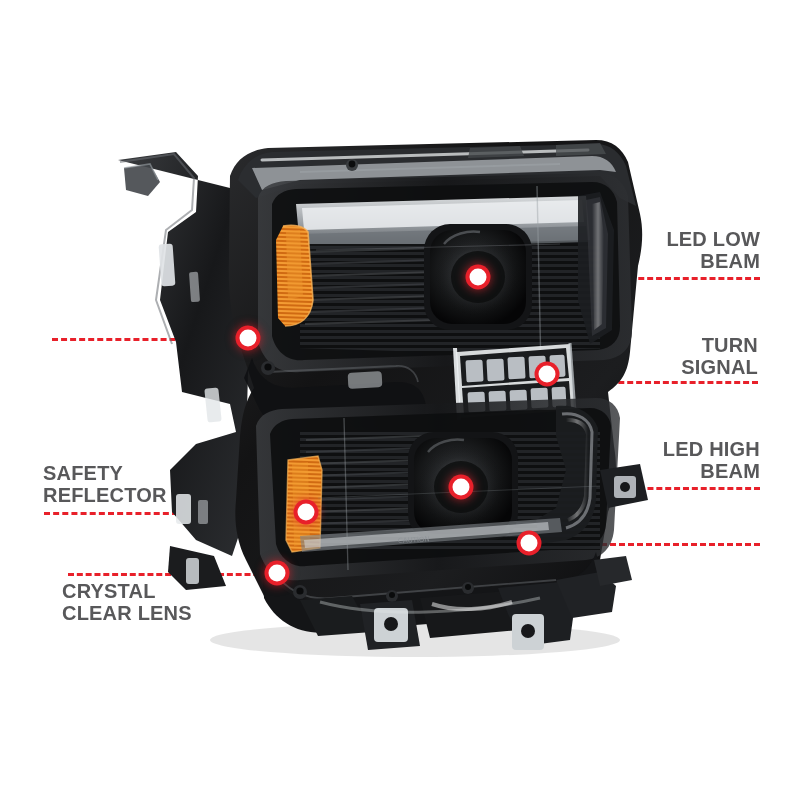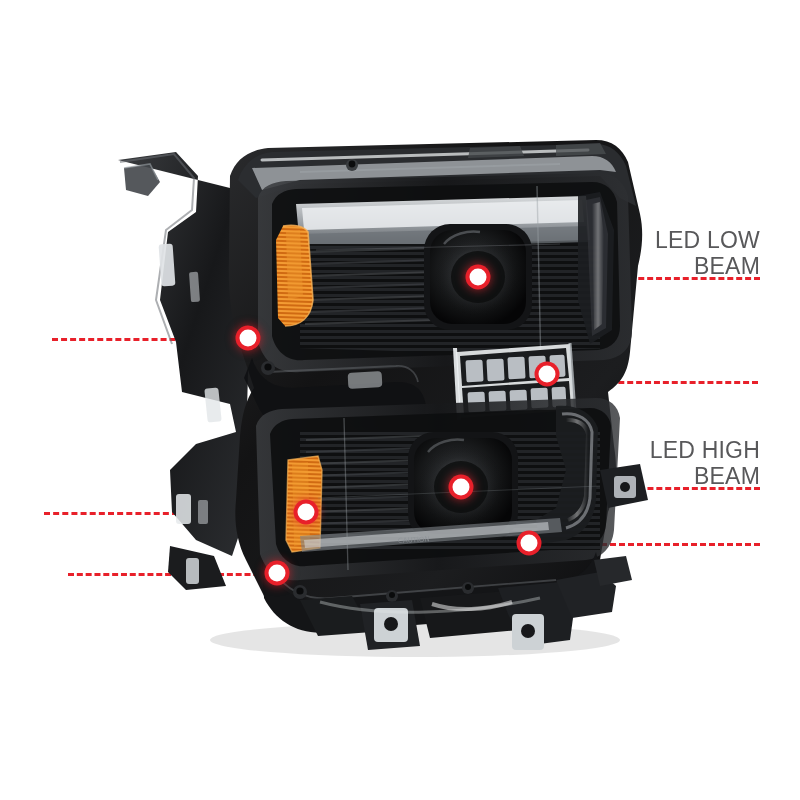--- a/index.html
+++ b/index.html
@@ -8,25 +8,25 @@
     font-family:"Liberation Sans", sans-serif;
     overflow:hidden;
     position:relative;
   }
   #stage{position:absolute;inset:0;width:800px;height:800px;background:#fff;}
 
   
   .callout{
     position:absolute;
     color:#58585a;
-    font-size:23px;
+    font-size:20px;
     line-height:1.12;
     letter-spacing:.2px;
     white-space:pre-line;
-    font-weight:400;
+    font-weight:700;
   }
   .callout.right{text-align:right;}
   .callout.left{text-align:left;}
 
   
   .leader{
     position:absolute;
     height:0;
     border-top:3px dashed #e8202a;
     transform-origin:0 0;
@@ -322,23 +322,29 @@
 
   <div class="dot" style="left:248px; top:338px;"></div>
   <div class="dot" style="left:306px; top:512px;"></div>
   <div class="dot" style="left:277px; top:573px;"></div>
   <div class="dot" style="left:478px; top:277px;"></div>
   <div class="dot plain" style="left:547px; top:374px;"></div>
   <div class="dot" style="left:461px; top:487px;"></div>
   <div class="dot plain" style="left:529px; top:543px;"></div>
 
 
-
+  <div class="callout left" style="left:43px; top:462px;">SAFETY
+REFLECTOR</div>
+
+  <div class="callout left" style="left:62px; top:580px;">CRYSTAL
+CLEAR LENS</div>
 
   <div class="callout right" style="right:40px; top:228px;">LED LOW
 BEAM</div>
 
+  <div class="callout right" style="right:42px; top:334px;">TURN
+SIGNAL</div>
 
   <div class="callout right" style="right:40px; top:438px;">LED HIGH
 BEAM</div>
 
 
 </div>
 
 </body></html>

